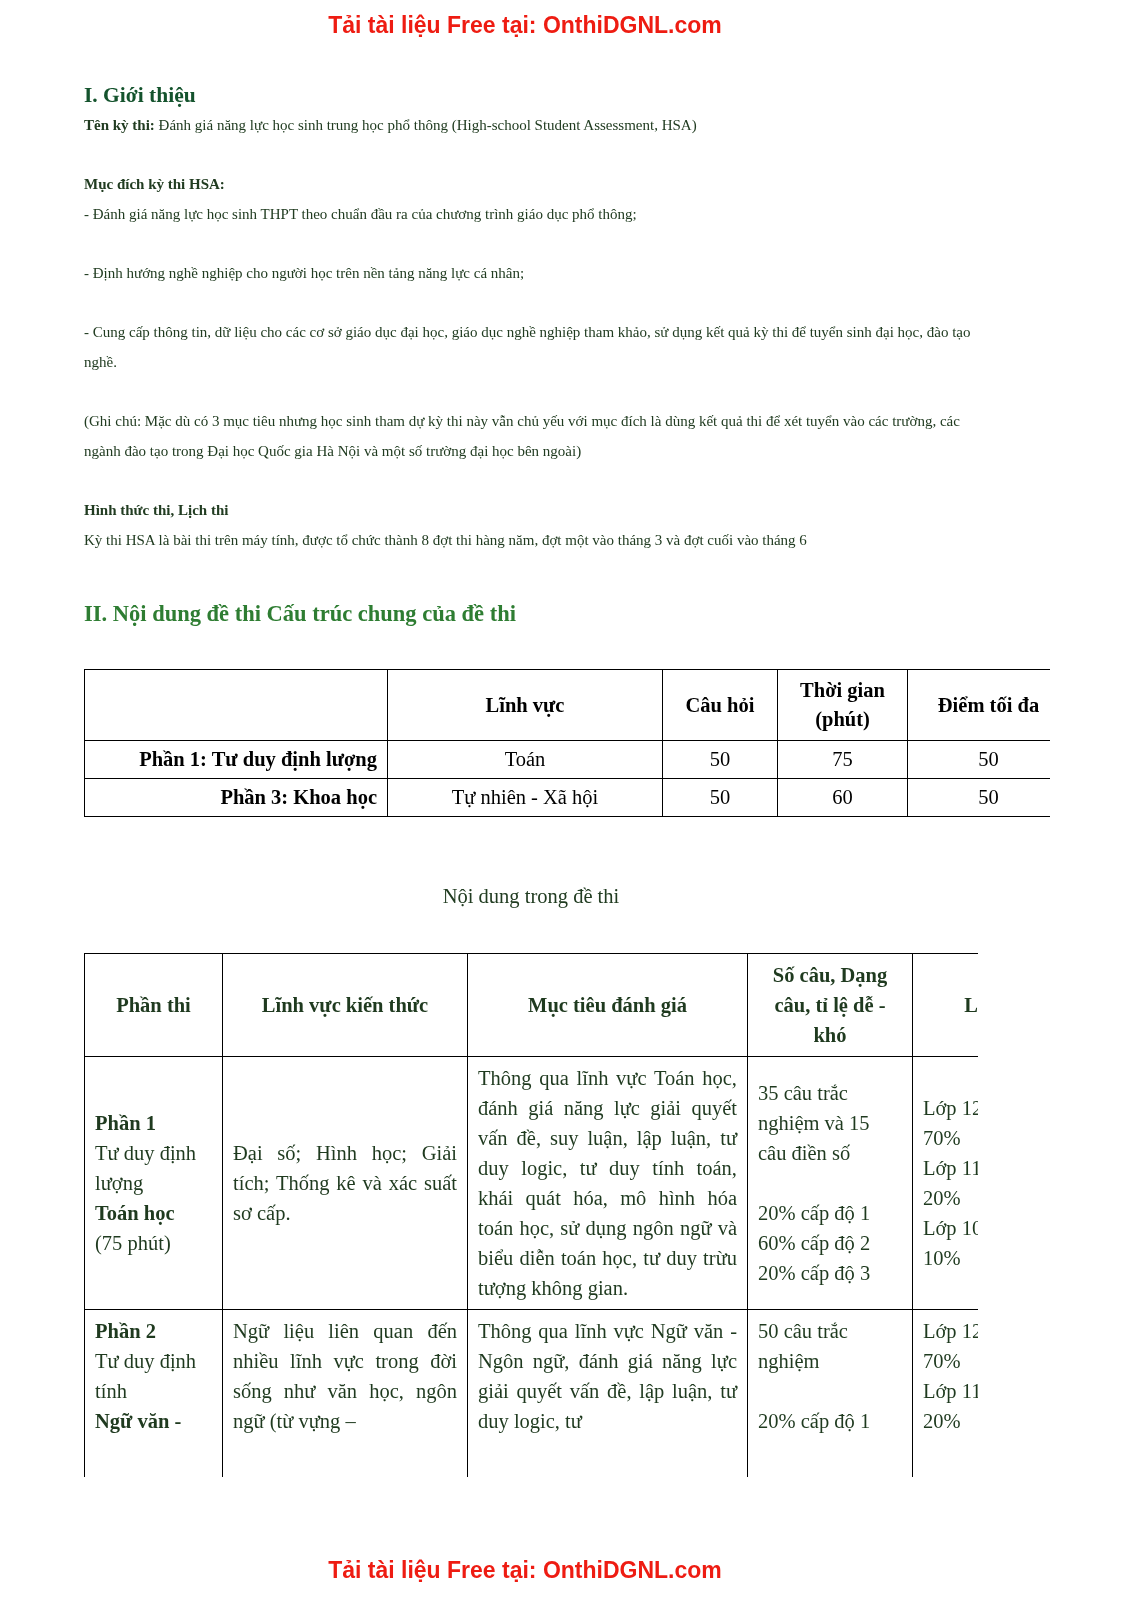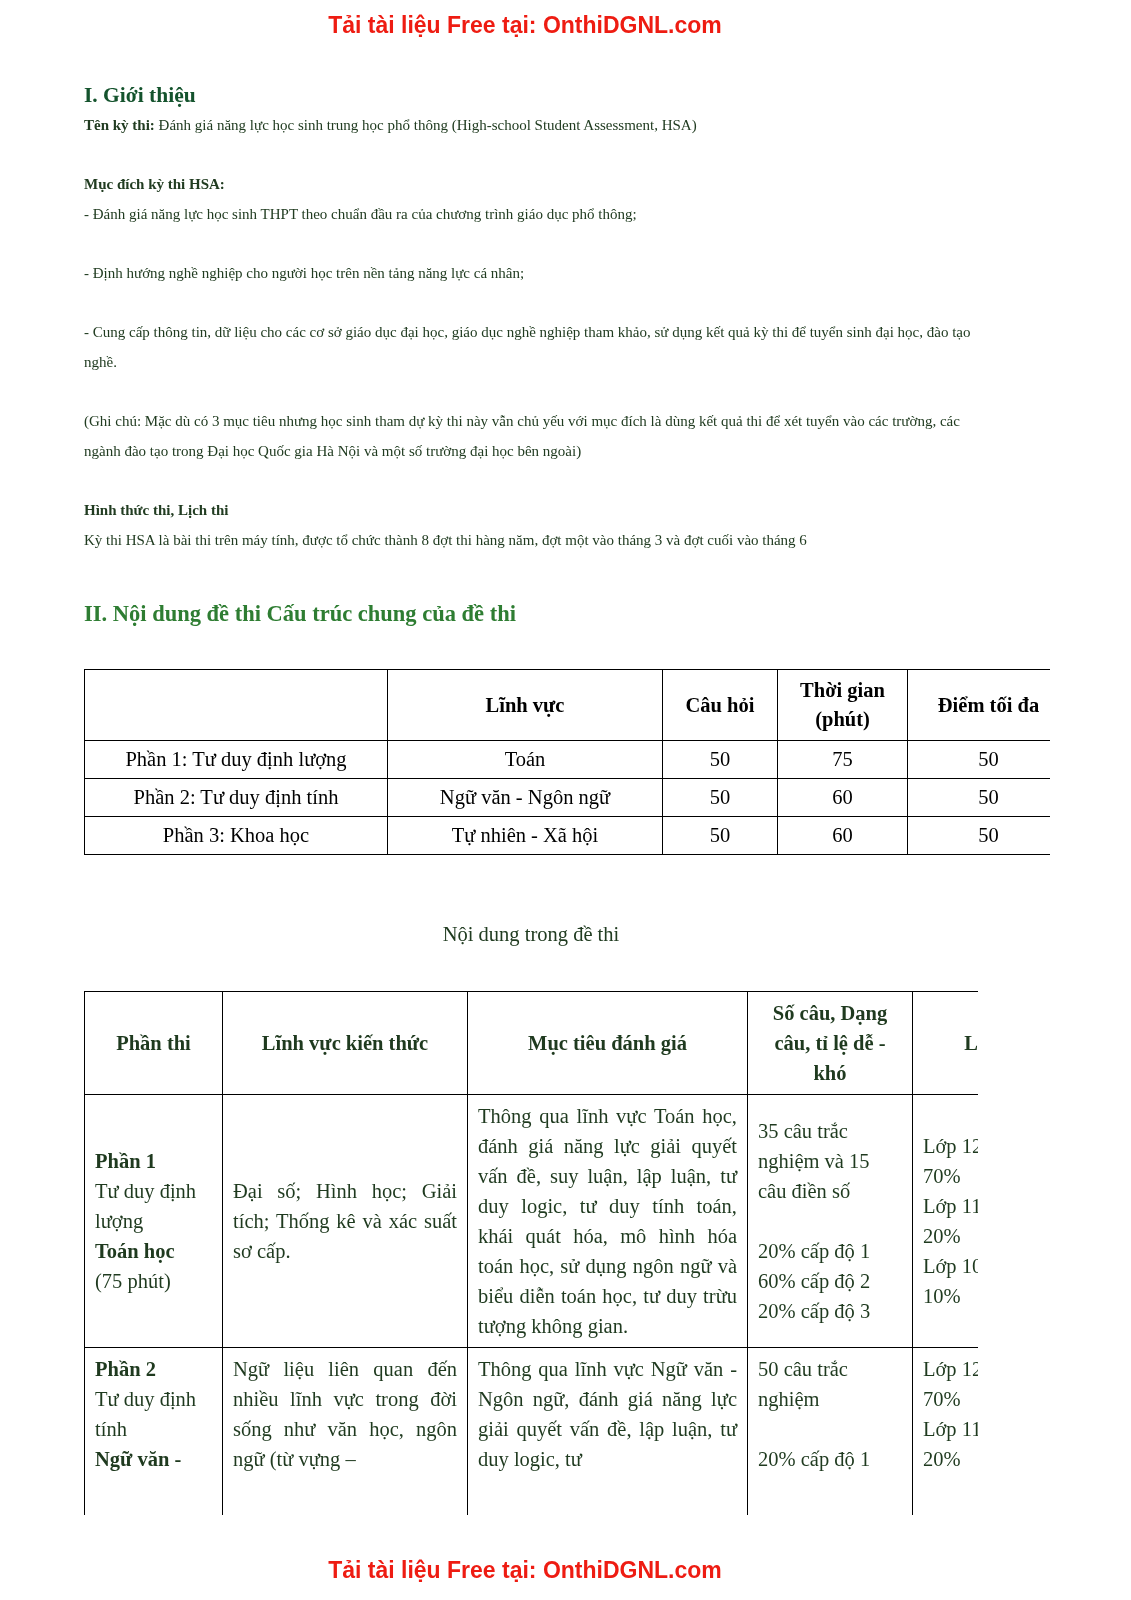--- a/index.html
+++ b/index.html
@@ -63,21 +63,21 @@
     color:#000000;
   }
   .t1 th,.t1 td{
     border:1.5px solid #000;
     padding:4px 10px;
     line-height:29px;
     vertical-align:middle;
     overflow:hidden;
   }
   .t1 thead th{ text-align:center; font-weight:bold; height:62px;}
-  .t1 td.lbl{ font-weight:normal; text-align:center; }
+  .t1 td.lbl{ font-weight:bold; text-align:right; }
   .t1 td.txt{ text-align:center; }
   .t1 td.num{ text-align:center; }
   
   .subtitle{
     text-align:center;
     font-size:20.5px;
     line-height:30px;
     margin-top:64px;
   }
   
@@ -145,27 +145,20 @@
       </thead>
       <tbody>
         <tr>
           <td class="lbl">Phần 1: Tư duy định lượng</td>
           <td class="txt">Toán</td>
           <td class="num">50</td>
           <td class="num">75</td>
           <td class="num">50</td>
         </tr>
         <tr>
-          <td class="lbl">Phần 2: Tư duy định tính</td>
-          <td class="txt">Ngữ văn - Ngôn ngữ</td>
-          <td class="num">50</td>
-          <td class="num">60</td>
-          <td class="num">50</td>
-        </tr>
-        <tr>
           <td class="lbl">Phần 3: Khoa học</td>
           <td class="txt">Tự nhiên - Xã hội</td>
           <td class="num">50</td>
           <td class="num">60</td>
           <td class="num">50</td>
         </tr>
       </tbody>
     </table>
 
     <div class="subtitle">Nội dung trong đề thi</div>

